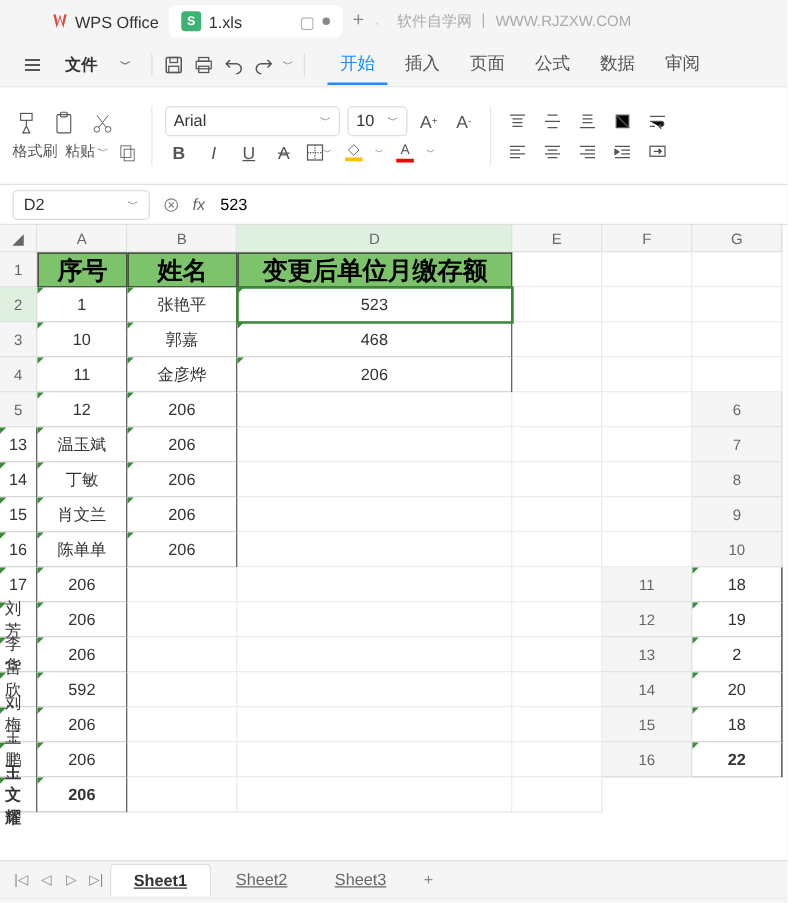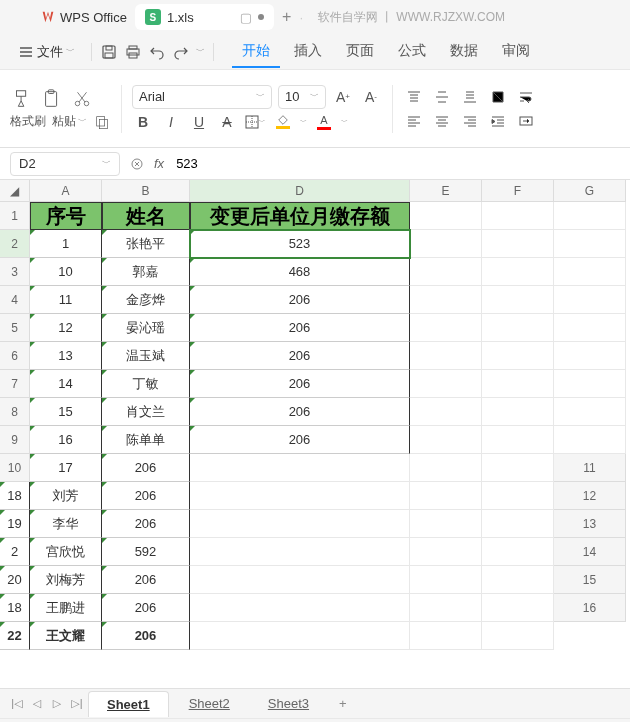--- a/index.html
+++ b/index.html
@@ -8,21 +8,21 @@
 .titlebar { height: 34px; background: #f5f5f5; display: flex; align-items: center; padding: 0 8px; gap: 8px; margin-left: 32px; }
 .wps-logo { display: flex; align-items: center; gap: 4px; font-weight: 500; }
 .wps-icon { width: 16px; height: 16px; }
 .file-tab { background: #fff; border-radius: 6px; padding: 4px 10px; display: flex; align-items: center; gap: 6px; height: 26px; }
 .xls-icon { width: 16px; height: 16px; background: #3cb371; color: #fff; border-radius: 3px; display: flex; align-items: center; justify-content: center; font-size: 10px; font-weight: bold; }
 .tab-dot { width: 6px; height: 6px; border-radius: 50%; background: #888; }
 .plus-icon { color: #888; font-size: 16px; }
 .watermark { color: #aaa; font-size: 12px; margin-left: 6px; }
 
 .menubar { height: 36px; background: #f5f5f5; display: flex; align-items: center; padding: 0 10px; gap: 6px; border-bottom: 1px solid #e8e8e8; }
-.menu-btn { padding: 4px 8px; display: flex; align-items: center; gap: 3px; border-radius: 4px; cursor: pointer; }
+.menu-btn { padding: 4px 8px; display: flex; align-items: center; gap: 18px; border-radius: 4px; cursor: pointer; font-weight: bold; }
 .caret { font-size: 9px; color: #666; }
 .menu-sep { width: 1px; height: 18px; background: #ddd; margin: 0 2px; }
 .menu-icon { width: 18px; height: 18px; display: flex; align-items: center; justify-content: center; }
 .tab-label { padding: 6px 10px; cursor: pointer; color: #555; font-size: 14px; }
 .tab-label.active { color: #1a8cff; border-bottom: 2px solid #1a8cff; font-weight: 500; }
 
 .toolbar { background: #fff; border-bottom: 1px solid #e0e0e0; padding: 6px 10px; display: flex; gap: 10px; align-items: center; height: 78px; }
 .tb-group { display: flex; flex-direction: column; gap: 2px; }
 .tb-row { display: flex; align-items: center; gap: 6px; }
 .tb-icon { width: 24px; height: 24px; display: flex; align-items: center; justify-content: center; cursor: pointer; border-radius: 3px; color: #555; }
@@ -315,21 +315,20 @@
       <div class="cell"></div>
       <div class="row-hdr">4</div>
       <div class="cell data">11</div>
       <div class="cell data">金彦烨</div>
       <div class="cell data right-edge">206</div>
       <div class="cell"></div>
       <div class="cell"></div>
       <div class="cell"></div>
       <div class="row-hdr">5</div>
       <div class="cell data">12</div>
-      <div class="cell data">晏沁瑶</div>
       <div class="cell data right-edge">206</div>
       <div class="cell"></div>
       <div class="cell"></div>
       <div class="cell"></div>
       <div class="row-hdr">6</div>
       <div class="cell data">13</div>
       <div class="cell data">温玉斌</div>
       <div class="cell data right-edge">206</div>
       <div class="cell"></div>
       <div class="cell"></div>

